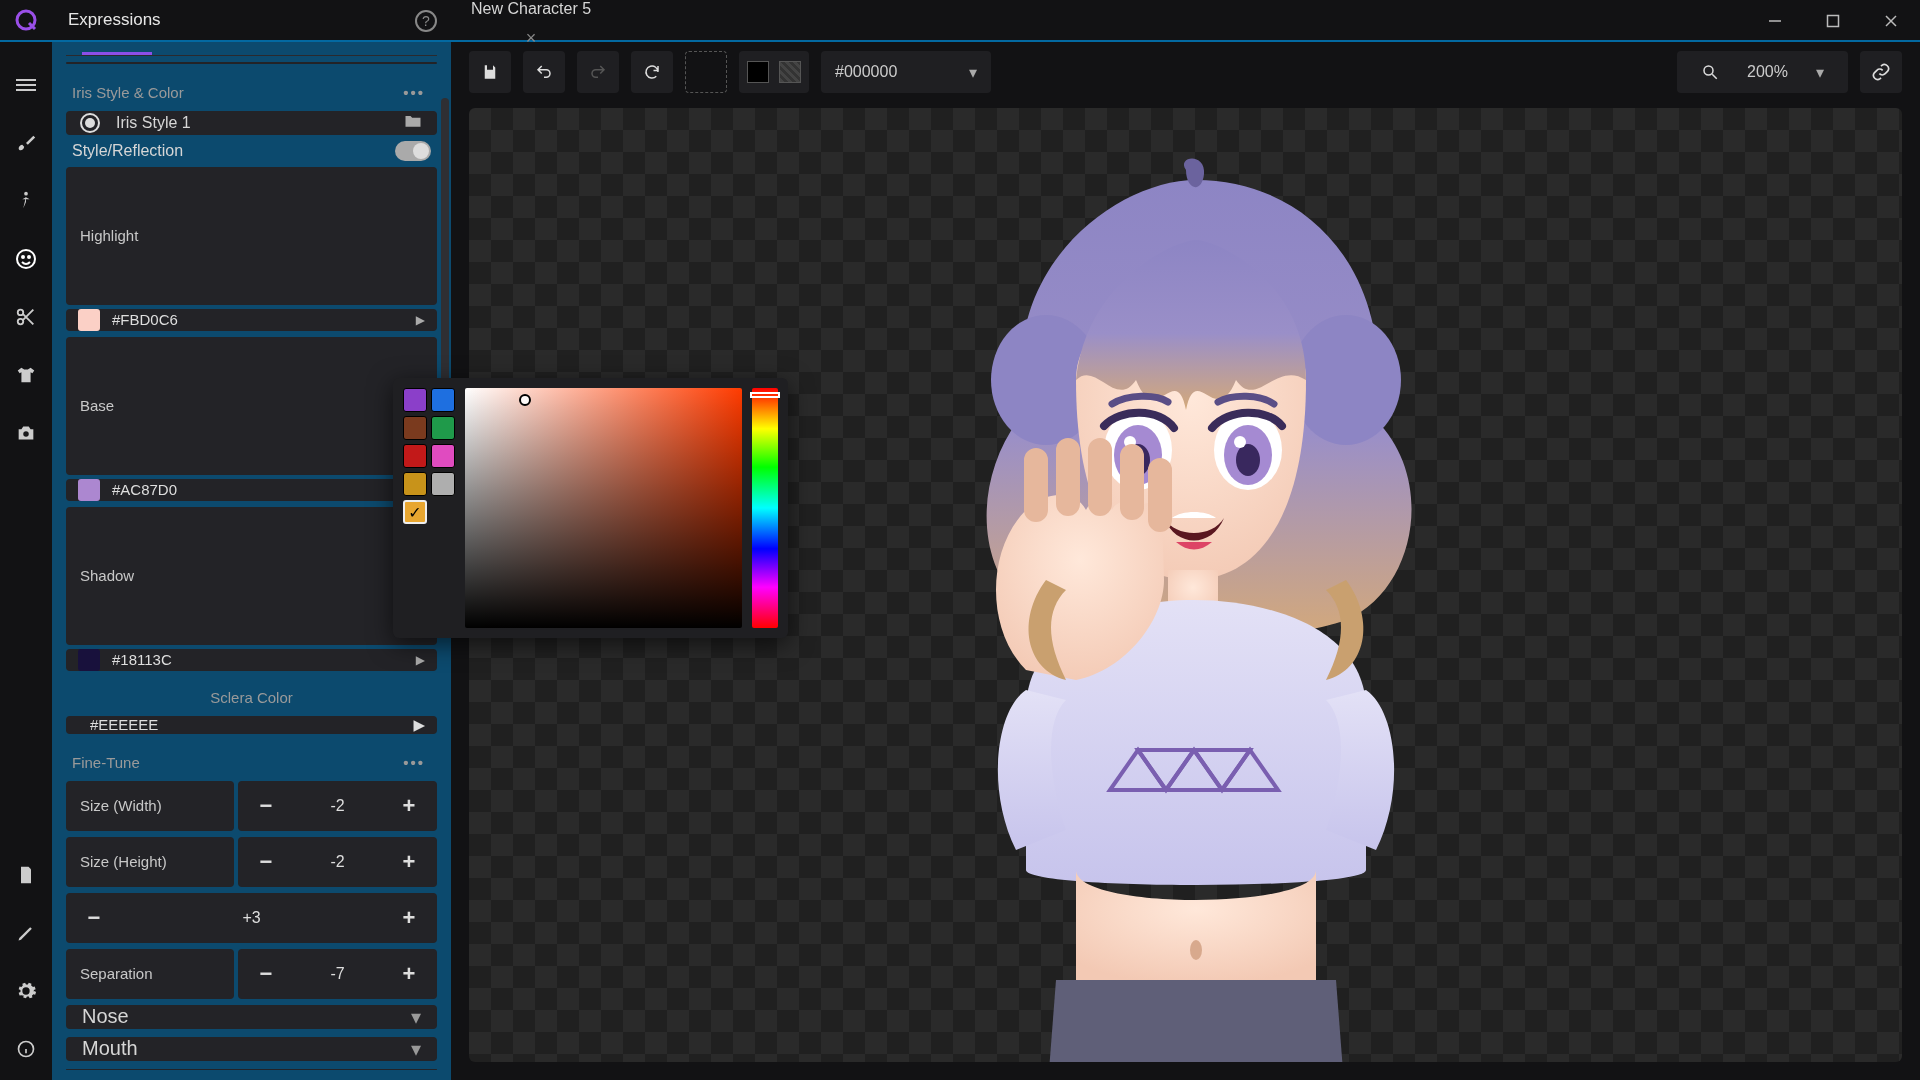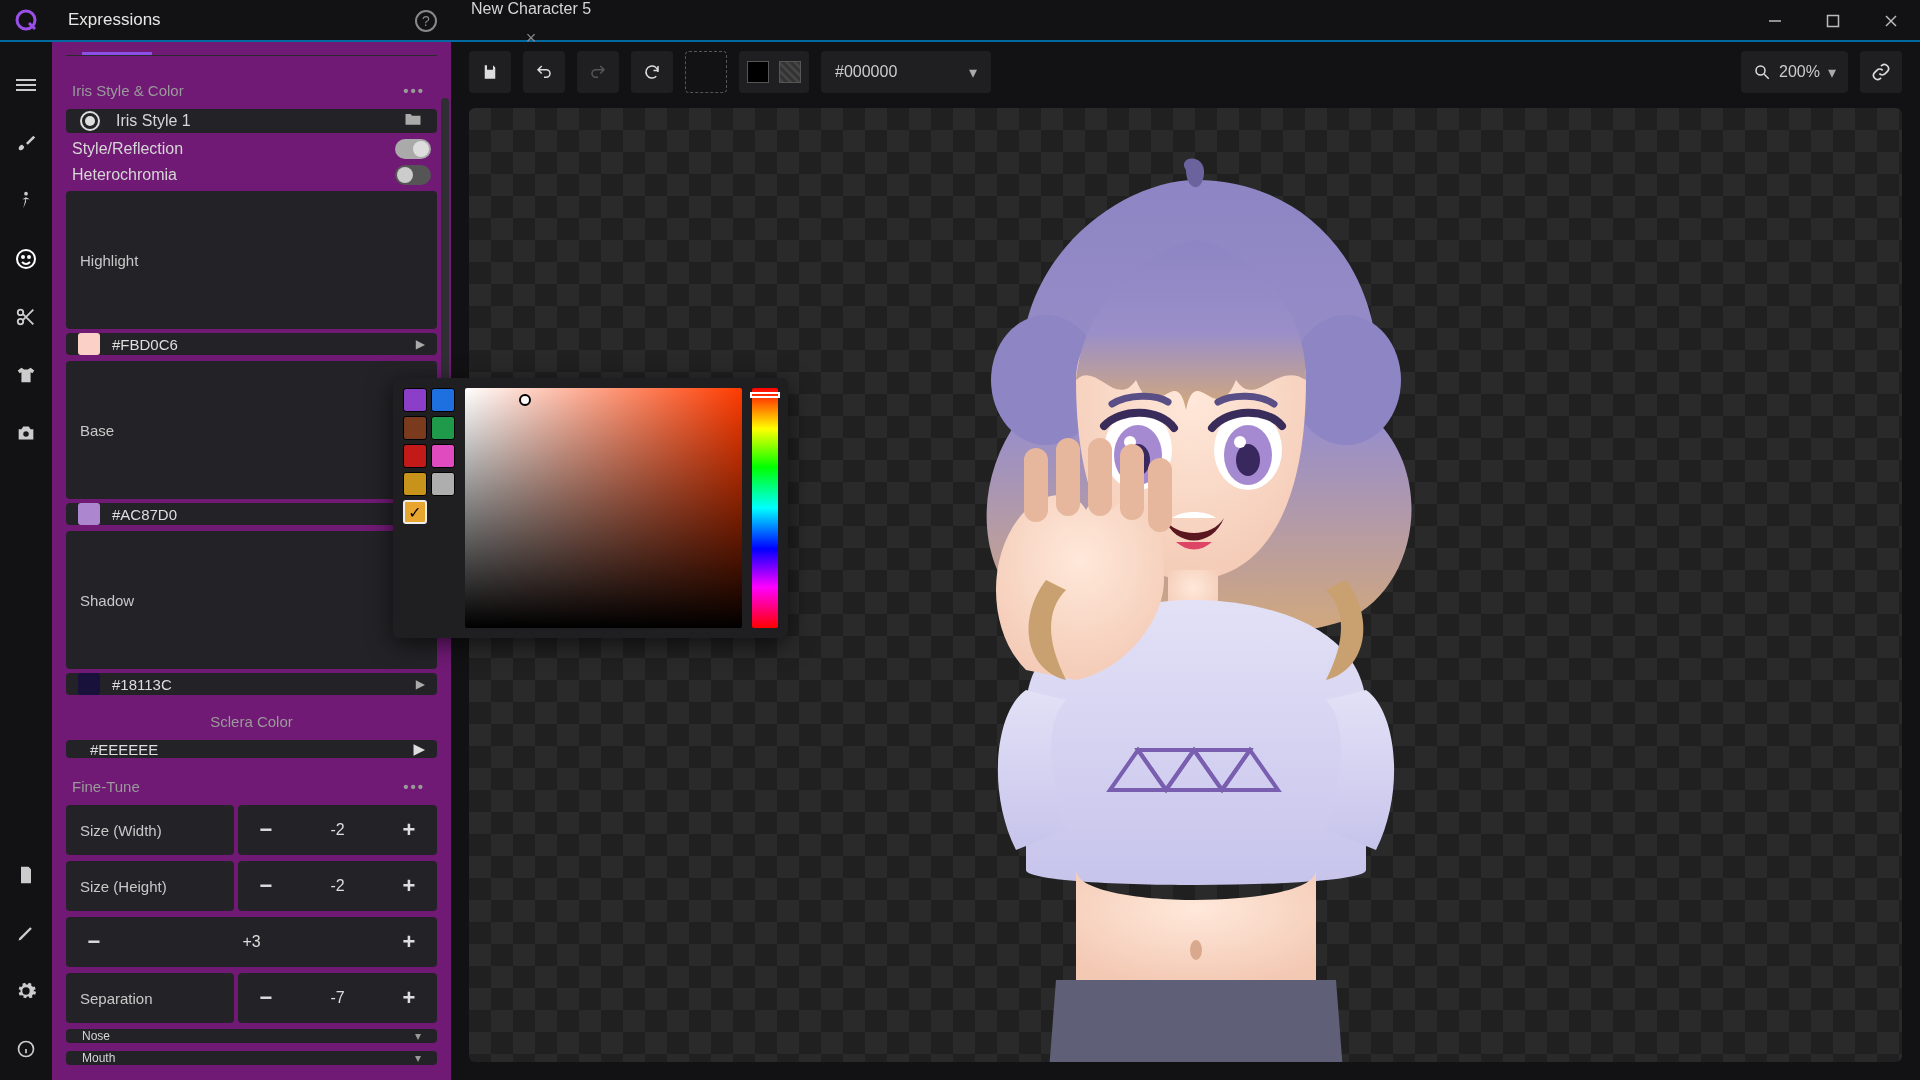--- a/index.html
+++ b/index.html
@@ -17,21 +17,21 @@
 .titlebar .winctrl div { width:58px; height:42px; display:flex; align-items:center; justify-content:center; color:#bbb; }
 
 .main { display:flex; height:calc(1080px - 42px); }
 
 .rail { width:52px; background:#121214; display:flex; flex-direction:column; align-items:center; padding-top:30px; gap:32px; }
 .rail .ic { width:26px; height:26px; display:flex; align-items:center; justify-content:center; color:#ccc; }
 .rail .ic.active { color:#fff; }
 .rail .ic.sep { margin-top:auto; }
 .rail .hamburger div{ width:20px; height:2px; background:#ccc; margin:3px 0;}
 
-.panel { width:399px; background:#701a75; display:flex; flex-direction:column; padding:10px 14px 10px 14px; overflow:hidden; position:relative; }
+.panel { width:399px; background:#0c4a6e; display:flex; flex-direction:column; padding:10px 14px 10px 14px; overflow:hidden; position:relative; }
 .panel .tabsbar{ height:12px; border-bottom:1px solid #2a2a2e; margin-bottom:6px;}
 .panel .tabsbar .underline{ width:70px; height:3px; background:#8b4fe8; margin-left:16px;}
 .panel .group-head { display:flex; align-items:center; justify-content:space-between; font-size:15px; color:#9a9a9a; padding:14px 6px 10px; }
 .panel .dots { letter-spacing:2px; color:#999; font-weight:bold; padding-right:6px;}
 .panel .row { background:#232327; border-radius:4px; display:flex; align-items:center; height:50px; padding:0 14px; margin-bottom:6px; font-size:16px; color:#d6d6d6; }
 .panel .row.toggle { background:transparent; height:44px; padding:0 6px; }
 .panel .row .grow{flex:1;}
 .panel .row .folder{ color:#aaa; }
 .panel .row .radio{ width:20px; height:20px; border:2px solid #ddd; border-radius:50%; display:flex; align-items:center; justify-content:center; margin-right:16px; }
 .panel .row .radio .dot{ width:10px; height:10px; background:#ddd; border-radius:50%;}
@@ -47,32 +47,32 @@
 .colorrow .sw{ width:22px; height:22px; border-radius:3px;}
 .colorrow .chev{ margin-left:auto; color:#aaa; font-size:12px;}
 .sclera-head{ text-align:center; font-size:15px; color:#9a9a9a; padding:12px 0 10px;}
 .fullcolor{ background:#232327; border-radius:4px; height:50px; display:flex; align-items:center; padding:0 12px; gap:12px; font-size:15px; color:#dedede; margin-bottom:6px;}
 
 .spinrow{ display:flex; gap:4px; margin-bottom:6px;}
 .spinrow .lab{ background:#232327; border-radius:4px; flex:0 0 168px; height:50px; display:flex; align-items:center; padding:0 14px; font-size:15px; color:#c8c8c8;}
 .spinrow .ctrl{ background:#232327; border-radius:4px; flex:1; height:50px; display:flex; align-items:center; justify-content:space-between; padding:0 18px; font-size:16px; color:#dedede;}
 .spinrow .btn{ font-size:22px; font-weight:bold; color:#ddd; width:20px; text-align:center;}
 
-.accordion{ background:#232327; border-radius:4px; height:54px; display:flex; align-items:center; padding:0 16px; font-size:12px; color:#d6d6d6; margin-bottom:8px;}
+.accordion{ background:#232327; border-radius:4px; height:54px; display:flex; align-items:center; padding:0 16px; font-size:20px; color:#d6d6d6; margin-bottom:8px;}
 .accordion .caret{ margin-left:auto; color:#999;}
 
 .canvas-area{ flex:1; background:#121214; display:flex; flex-direction:column; position:relative;}
 .tb{ height:60px; display:flex; align-items:center; padding:0 18px; gap:12px;}
 .tb .bt{ width:42px; height:42px; background:#1f1f22; border-radius:4px; display:flex; align-items:center; justify-content:center; color:#ddd; font-size:18px;}
 .tb .bt.dis{ color:#555;}
 .tb .chip{ display:flex; align-items:center; gap:10px; background:#1f1f22; height:42px; border-radius:4px; padding:0 8px;}
 .tb .chip .sq{ width:22px;height:22px;border:1px solid #555;}
 .tb .colordrop{ display:flex; align-items:center; gap:14px; background:#1f1f22; height:42px; border-radius:4px; padding:0 14px; min-width:170px;}
 .tb .spacer{flex:1;}
-.tb .zoom{ display:flex; align-items:center; gap:8px; background:#1f1f22; height:42px; border-radius:4px; padding:0 12px; font-size:16px;}
+.tb .zoom{ display:flex; align-items:center; gap:28px; background:#1f1f22; height:42px; border-radius:4px; padding:0 24px; font-size:16px;}
 .viewport{ flex:1; margin:6px 18px 18px 18px; border-radius:6px; position:relative; overflow:hidden;
   background-color:#2a2a2a;
   background-image:
    linear-gradient(45deg,#202020 25%,transparent 25%,transparent 75%,#202020 75%),
    linear-gradient(45deg,#202020 25%,transparent 25%,transparent 75%,#202020 75%);
   background-size:44px 44px; background-position:0 0,22px 22px;
 }
 .char{ position:absolute; left:50%; top:42px; transform:translateX(-50%); width:620px; }
 .char svg{ width:100%; height:auto; display:block;}
 
@@ -220,26 +220,20 @@
       <span class="grow">Iris Style 1</span>
       <span class="folder"><svg width="20" height="20" viewBox="0 0 24 24" fill="#aaa">
             <path d="M3 6h6l2 2h10v11H3z"></path>
           </svg></span>
     </div>
 
     <div class="row toggle">
       <span class="grow">Style/Reflection</span>
       <div class="switch on a">
           <div class="knob"></div>
-        </div>
-    </div>
-    <div class="row toggle">
-      <span class="grow">Heterochromia</span>
-      <div class="switch">
-          <div class="knob" style="background:#ccc;"></div>
         </div>
     </div>
 
     <div class="colorrow">
       <div class="lab">Highlight</div>
       <div class="val">
         <div class="sw" style="background:#FBD0C6;"></div>
         <span>#FBD0C6</span>
         <span class="chev">▶</span>
       </div>

